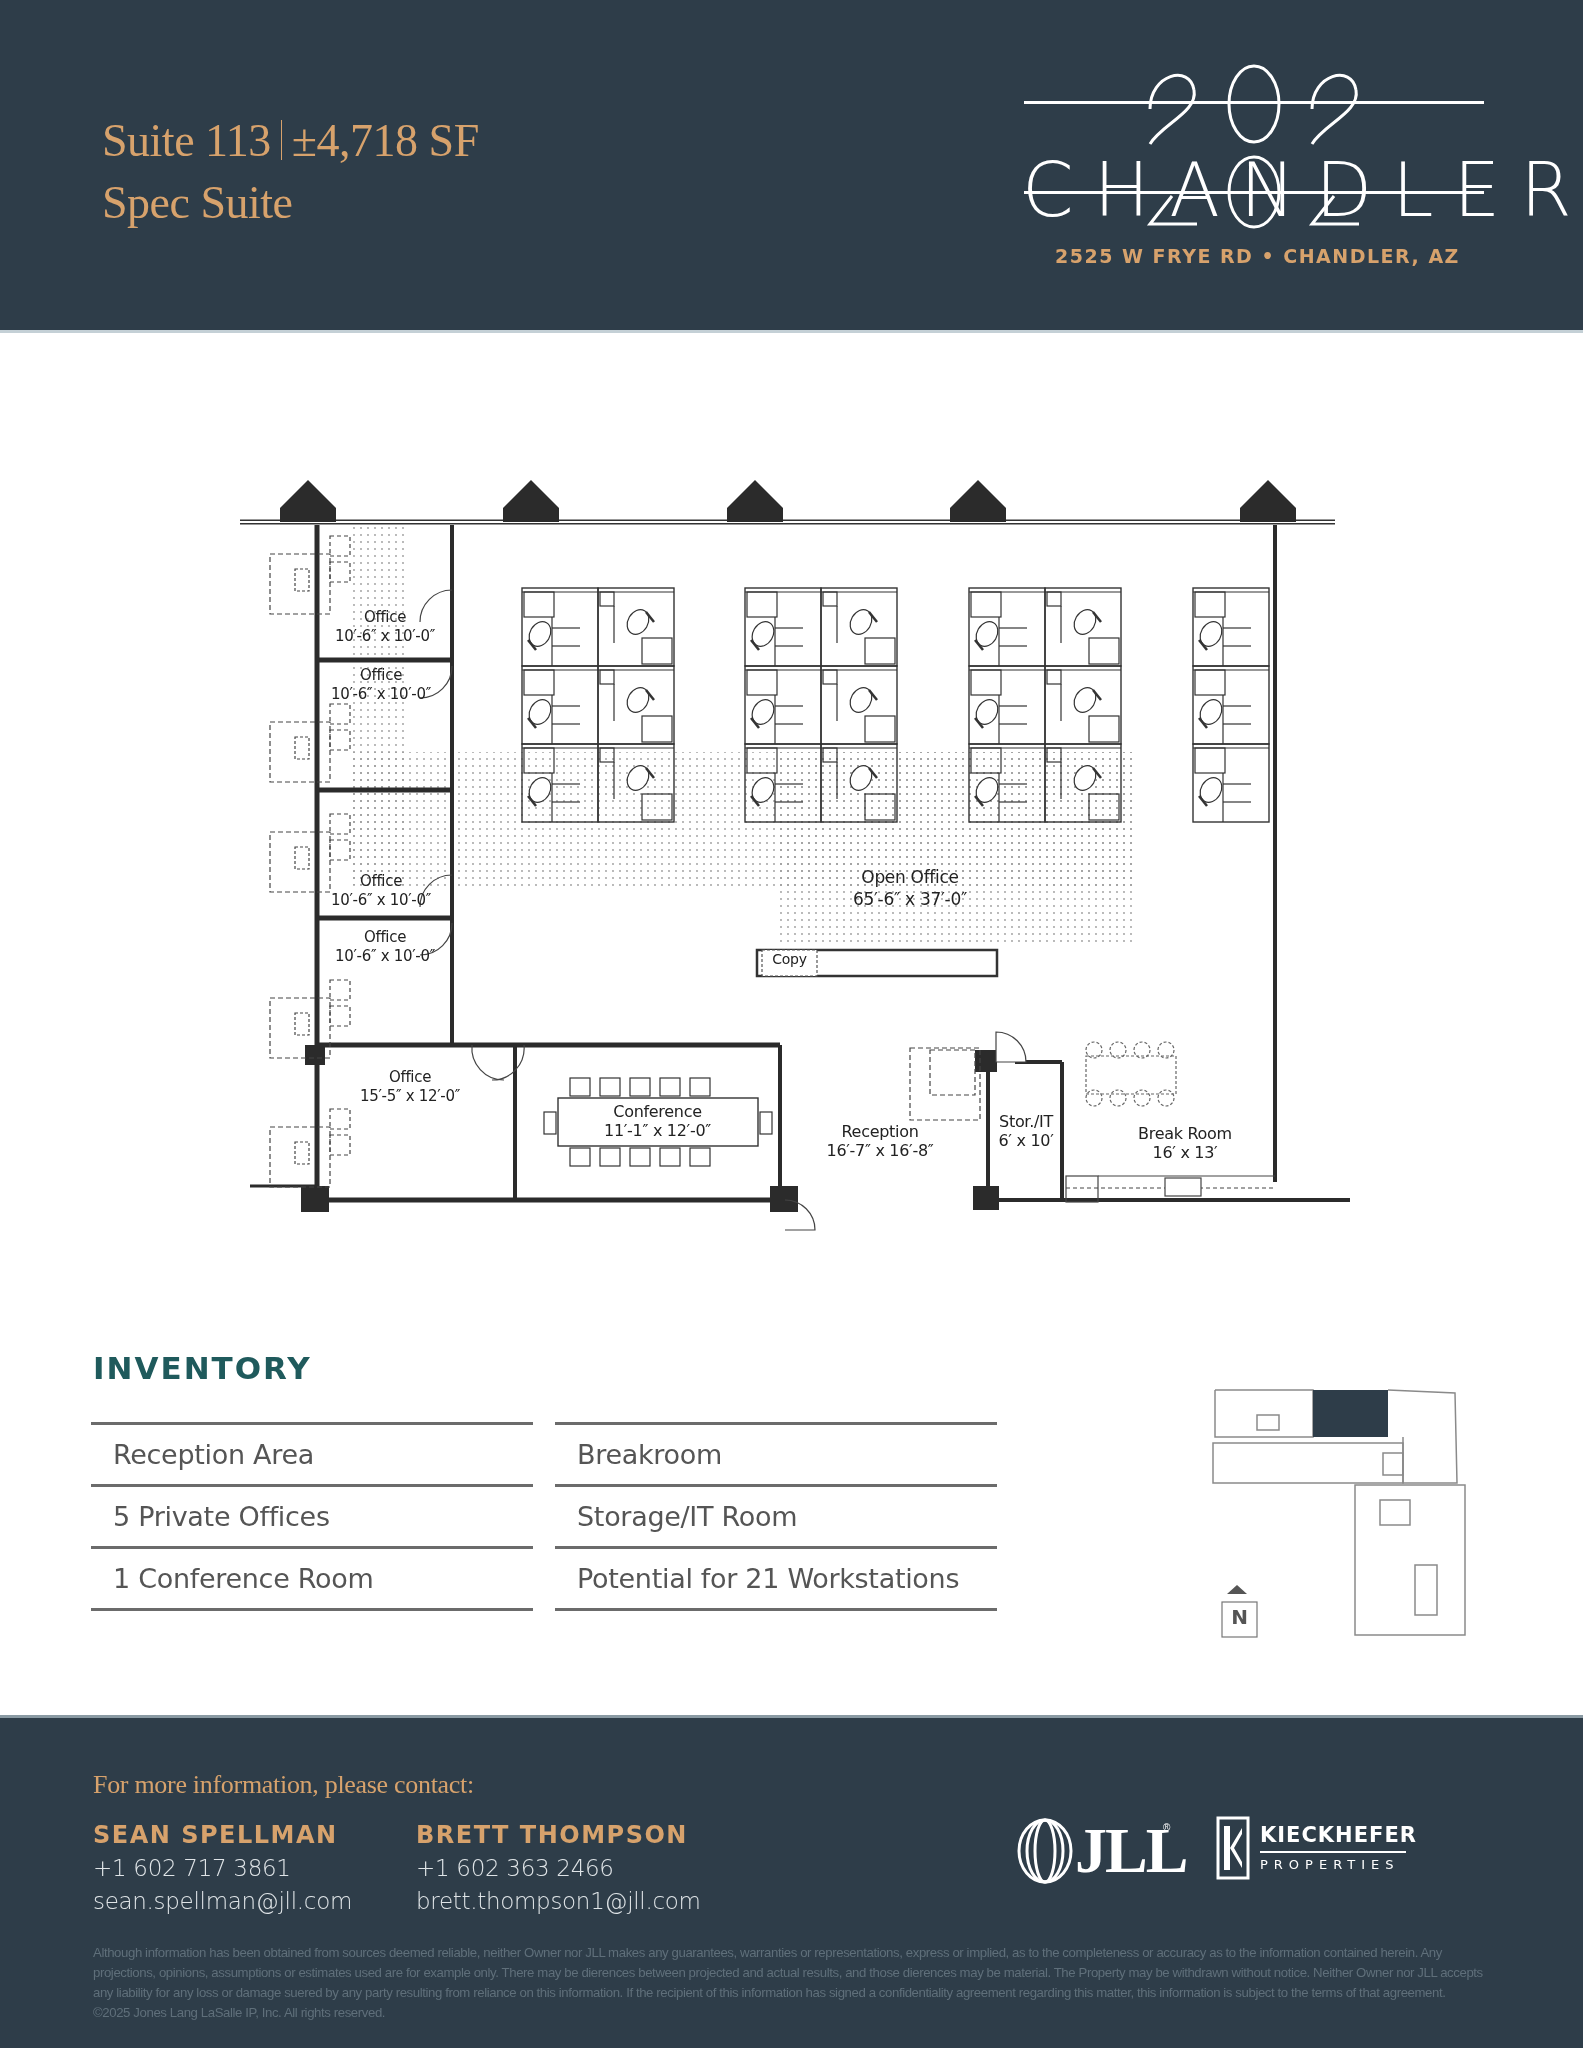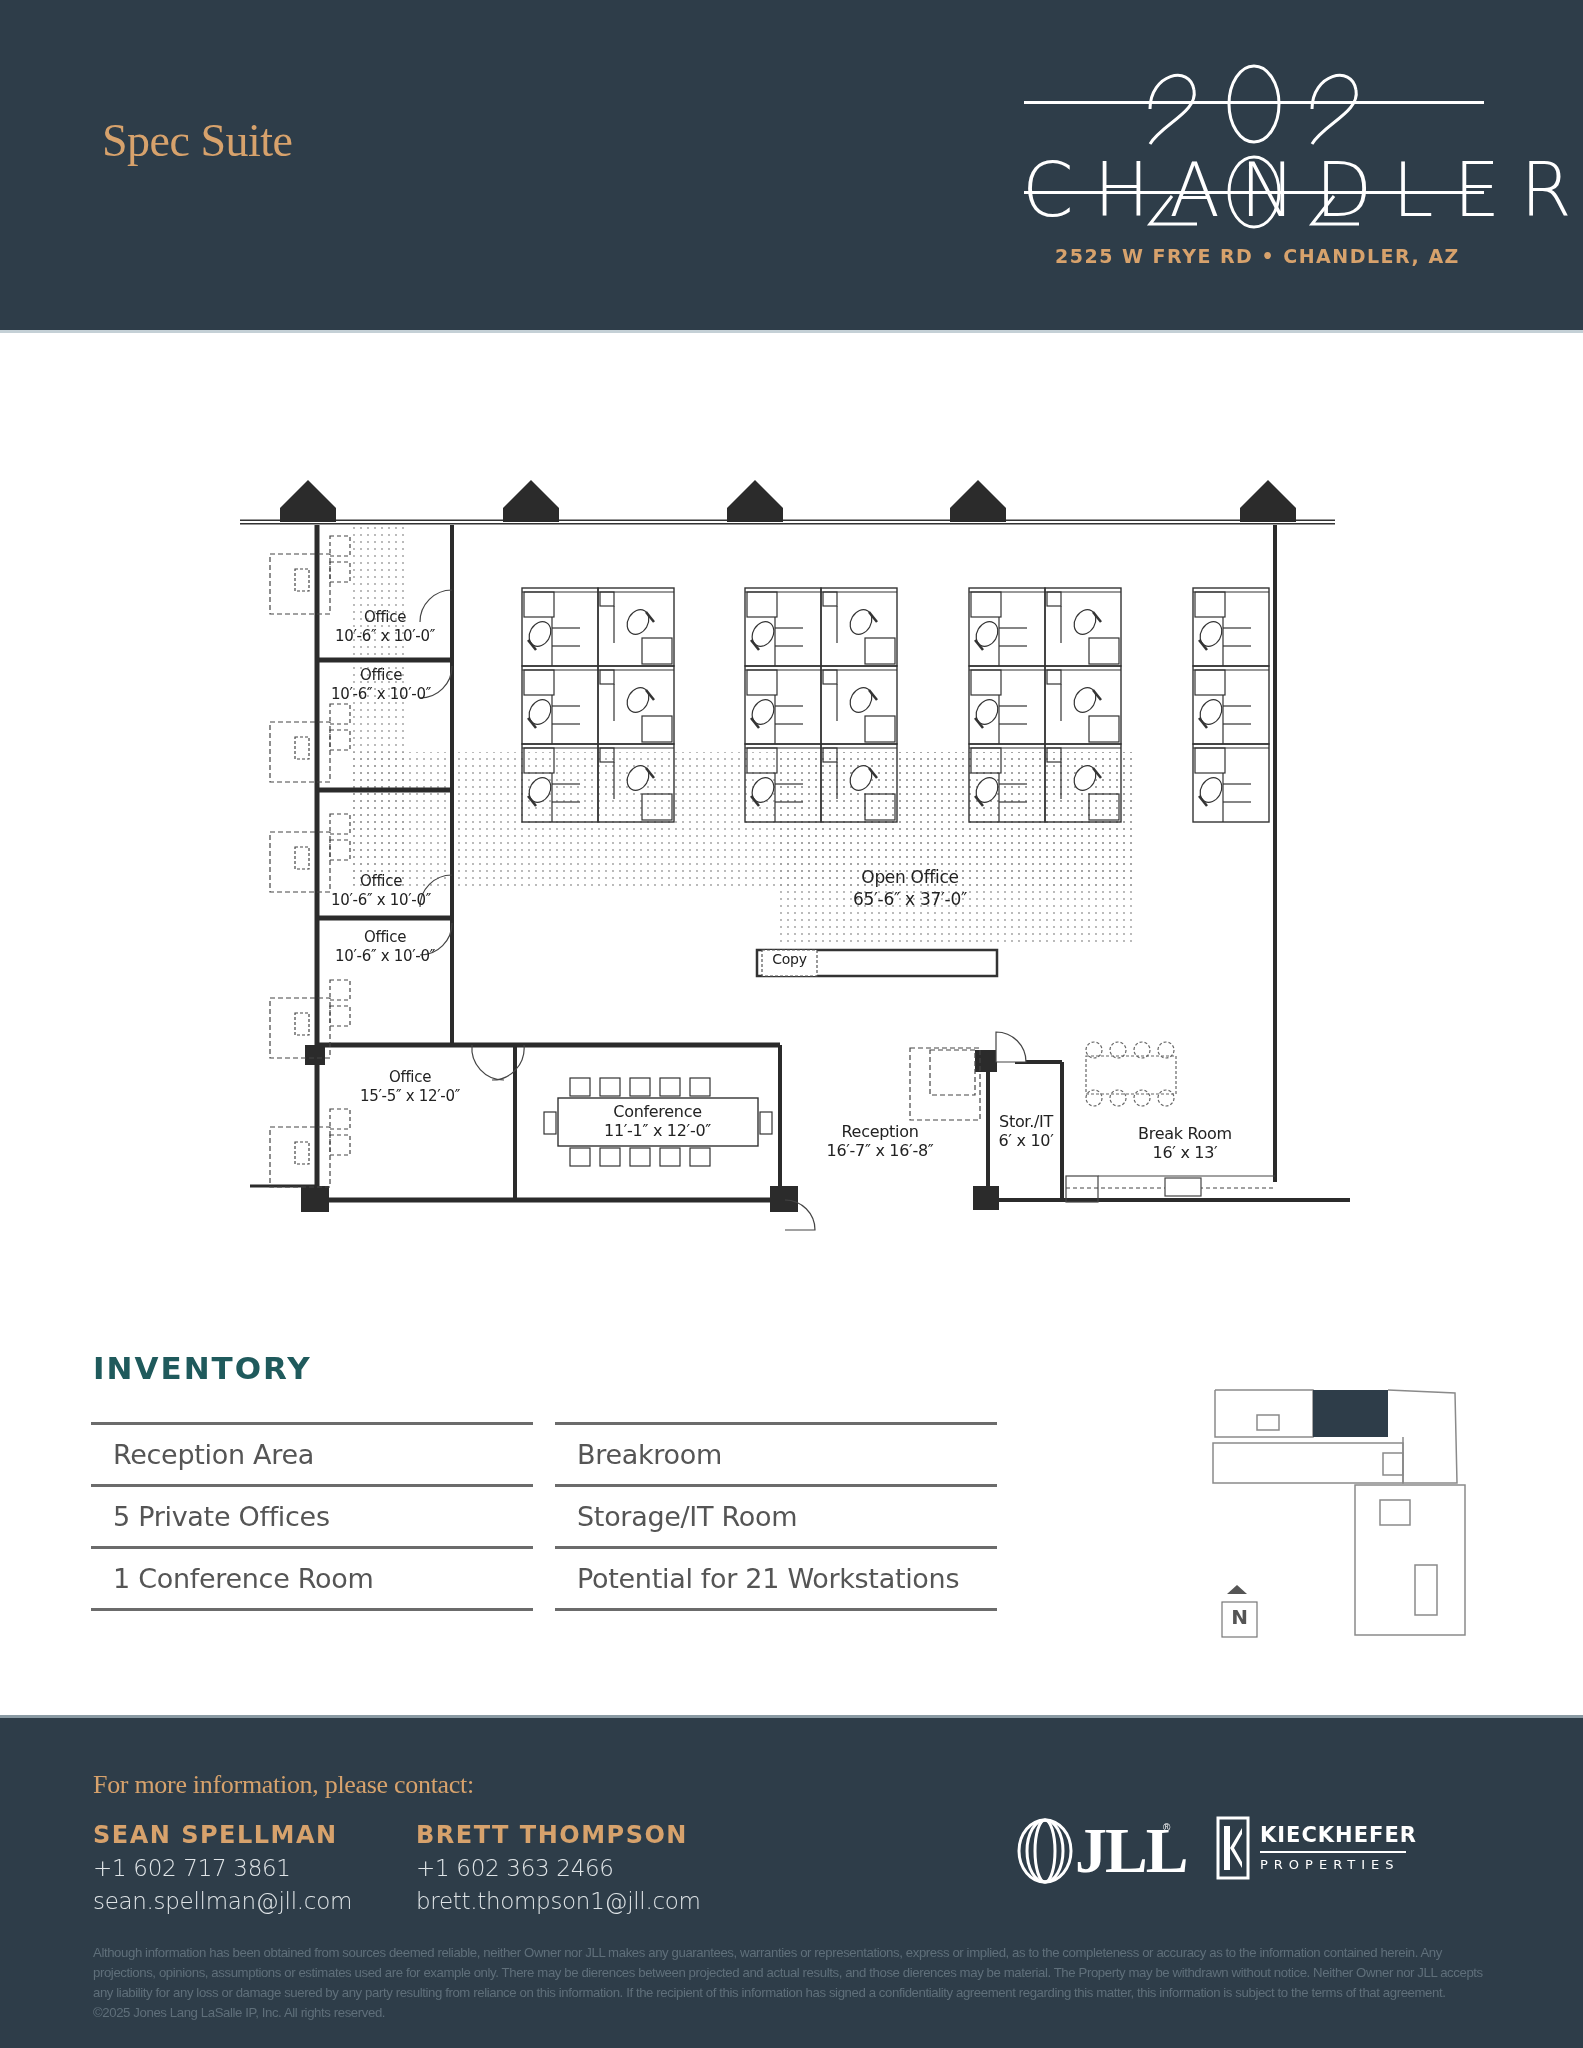--- a/index.html
+++ b/index.html
@@ -29,20 +29,21 @@
   .agent .phone, .agent .email { color:#dfe4e7; font-family:"DejaVu Sans", sans-serif; font-weight:200; font-size:23px; line-height:33px; letter-spacing:-0.3px; }
   .brand-jll { position:absolute; left:1015px; top:98px; width:155px; height:70px; }
   .brand-kp { position:absolute; left:1216px; top:95px; width:190px; height:70px; }
   .disclaimer { position:absolute; left:93px; top:225px; width:1390px; color:#5f6f7a; font-family:"Liberation Sans", sans-serif; font-size:13.2px; line-height:20px; letter-spacing:-0.4px; }
 </style>
 </head>
 <body>
 
 <div class="header">
   <div class="suite-title">
+    <div><span>Suite 113</span><span class="sep"></span><span>±4,718 SF</span></div>
     <div>Spec Suite</div>
   </div>
 
   <div class="logo">
     <svg width="462" height="170" viewBox="0 0 462 170">
       <g fill="none" stroke="#fff" stroke-width="3">
         <path d="M128 45 C128 10 168 0 172 26 C176 48 140 60 128 80"></path>
         <ellipse cx="232" cy="40" rx="25" ry="38"></ellipse>
         <path d="M290 45 C290 10 330 0 334 26 C338 48 302 60 290 80"></path>
         <path d="M150 132 L128 160 L175 160"></path>

